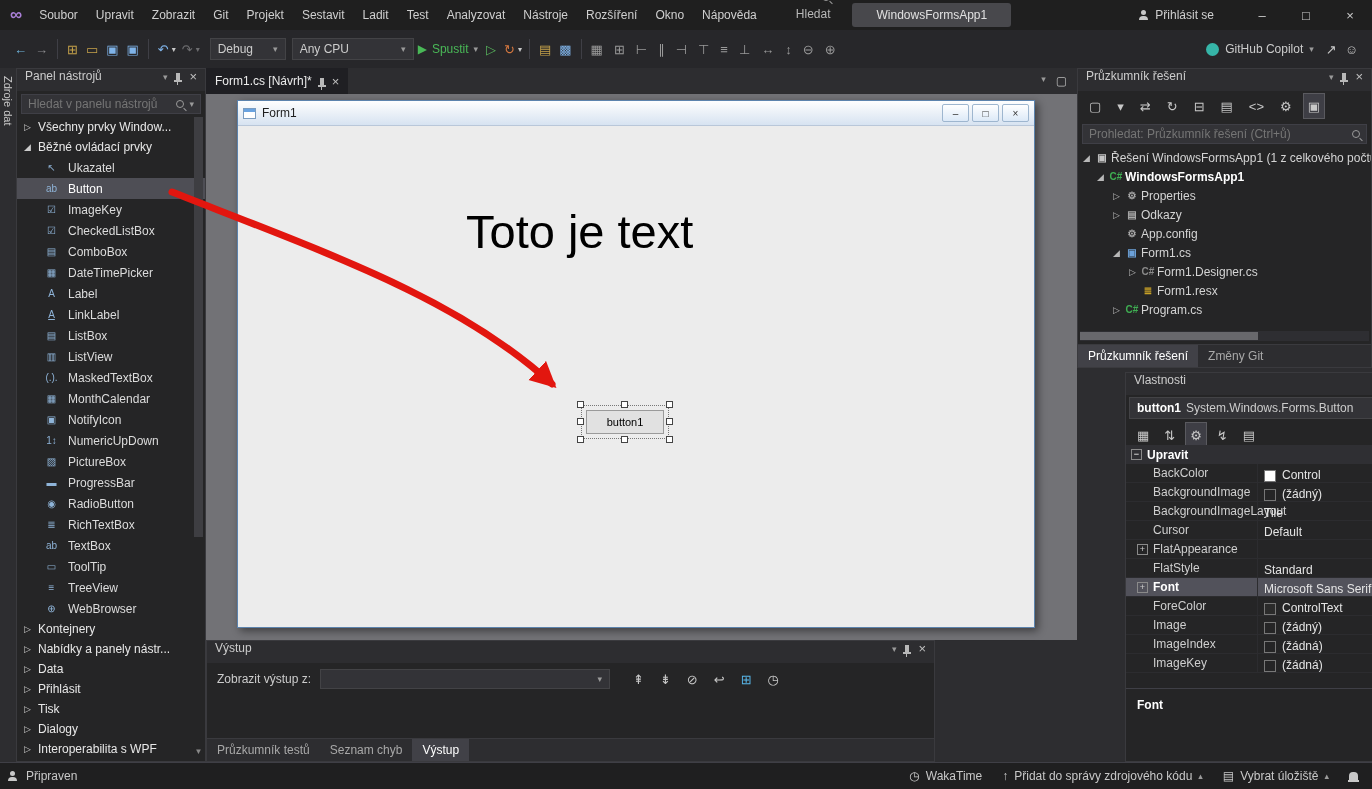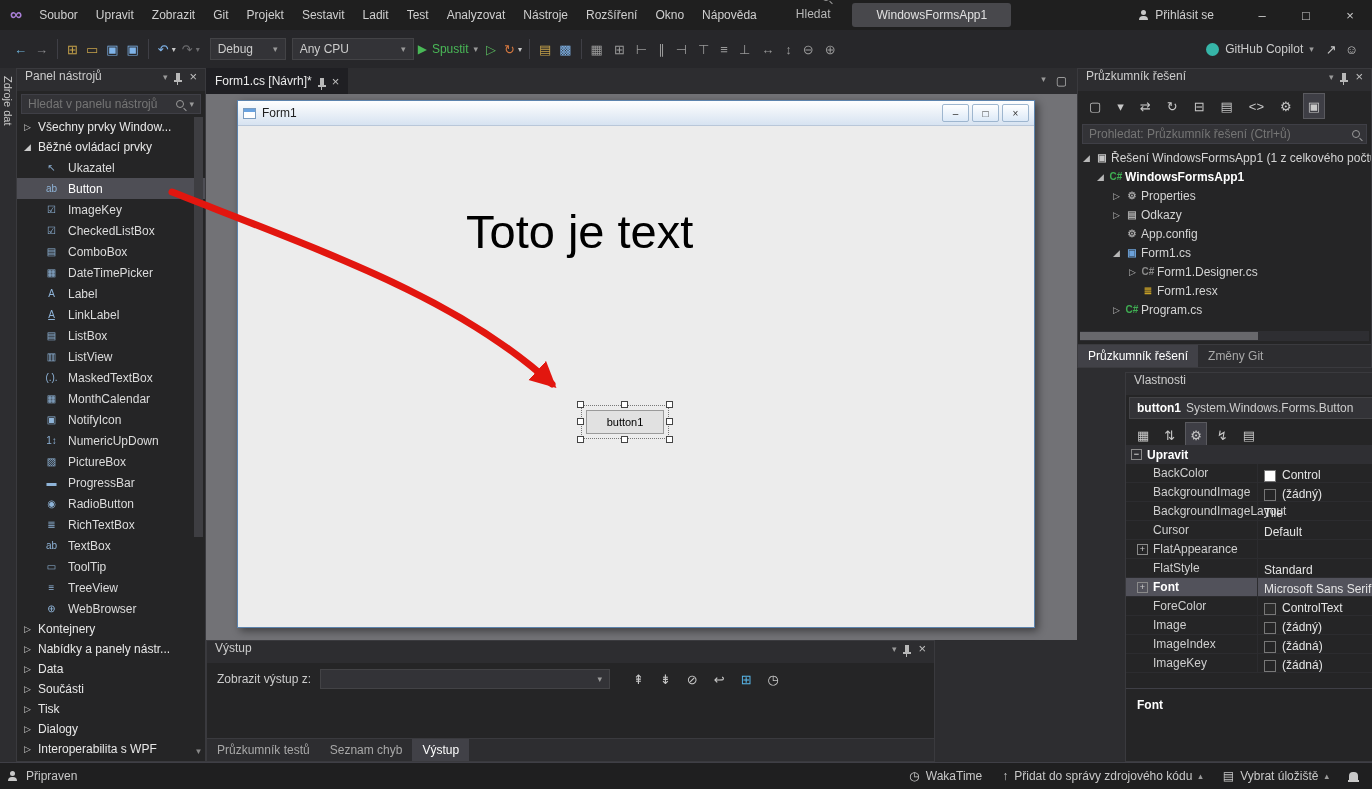--- a/index.html
+++ b/index.html
@@ -433,21 +433,21 @@
           <span>Nabídky a panely nástr...</span>
         </div>
 
         <div class="tbx-group">
           <span class="tbx-arrow"><span class="ar-col show">▷</span></span>
           <span>Data</span>
         </div>
 
         <div class="tbx-group">
           <span class="tbx-arrow"><span class="ar-col show">▷</span></span>
-          <span>Součásti</span>
+          <span>Přihlásit</span>
         </div>
 
         <div class="tbx-group">
           <span class="tbx-arrow"><span class="ar-col show">▷</span></span>
           <span>Tisk</span>
         </div>
 
         <div class="tbx-group">
           <span class="tbx-arrow"><span class="ar-col show">▷</span></span>
           <span>Dialogy</span>

